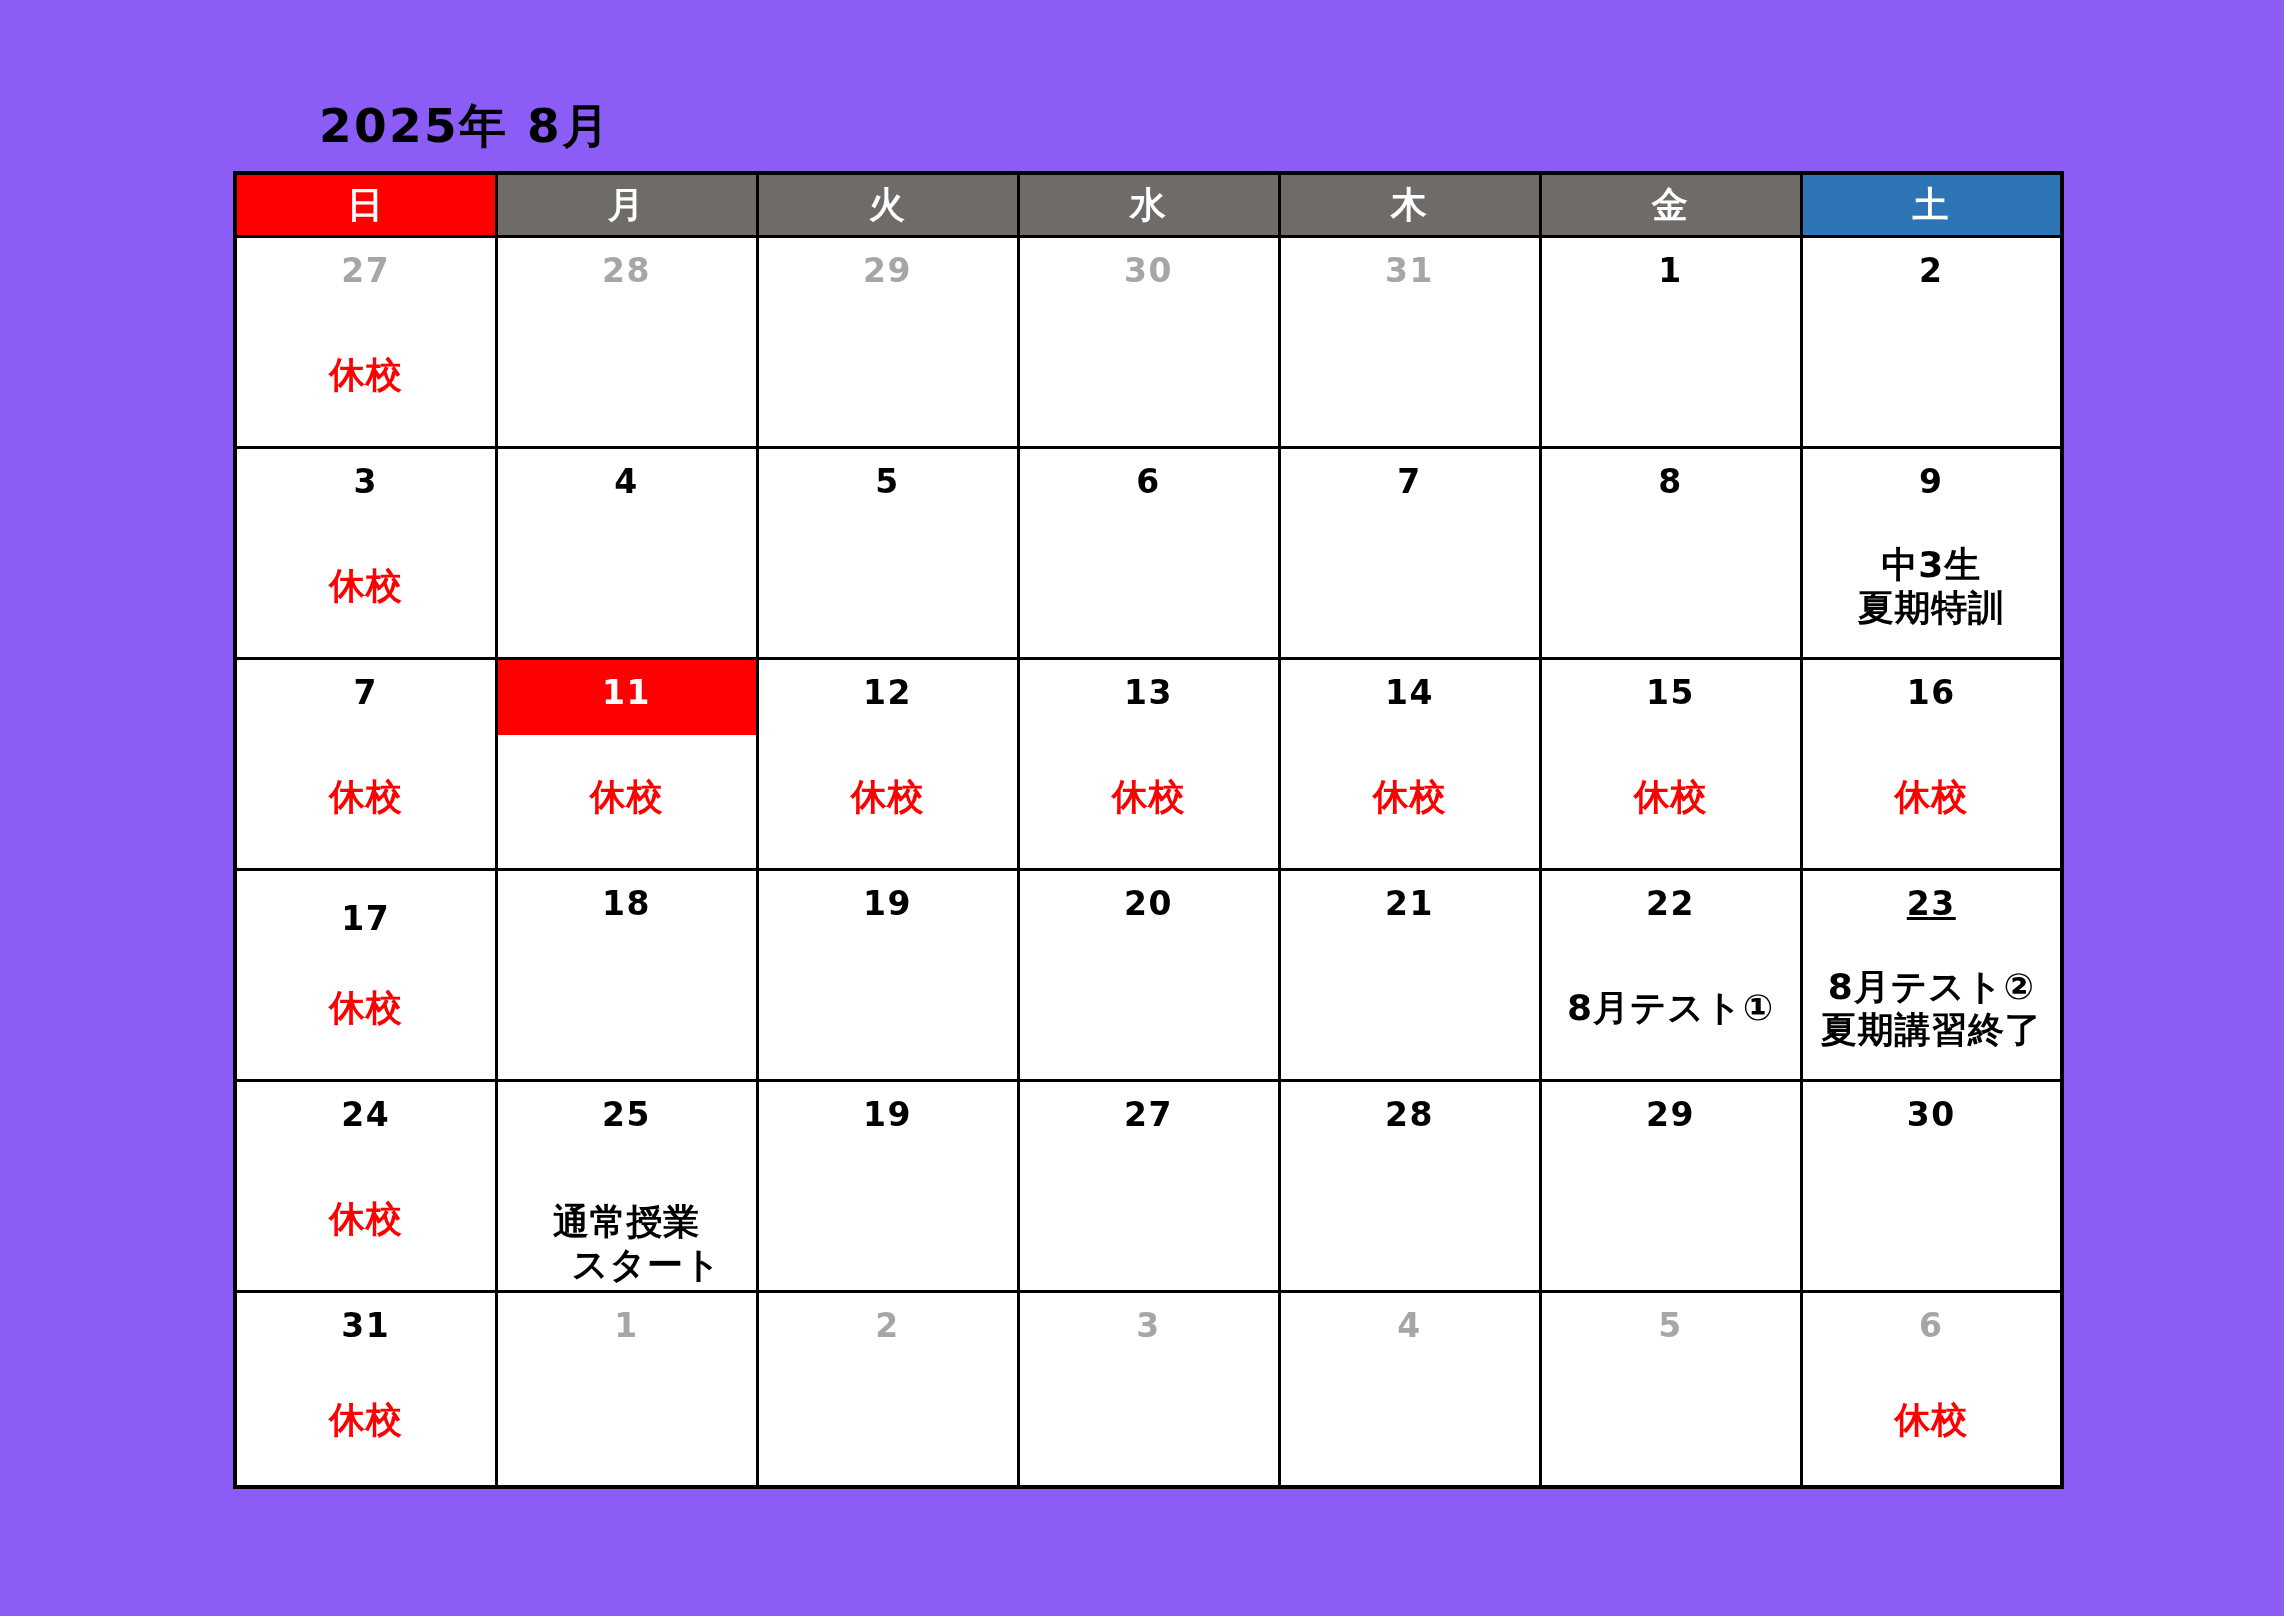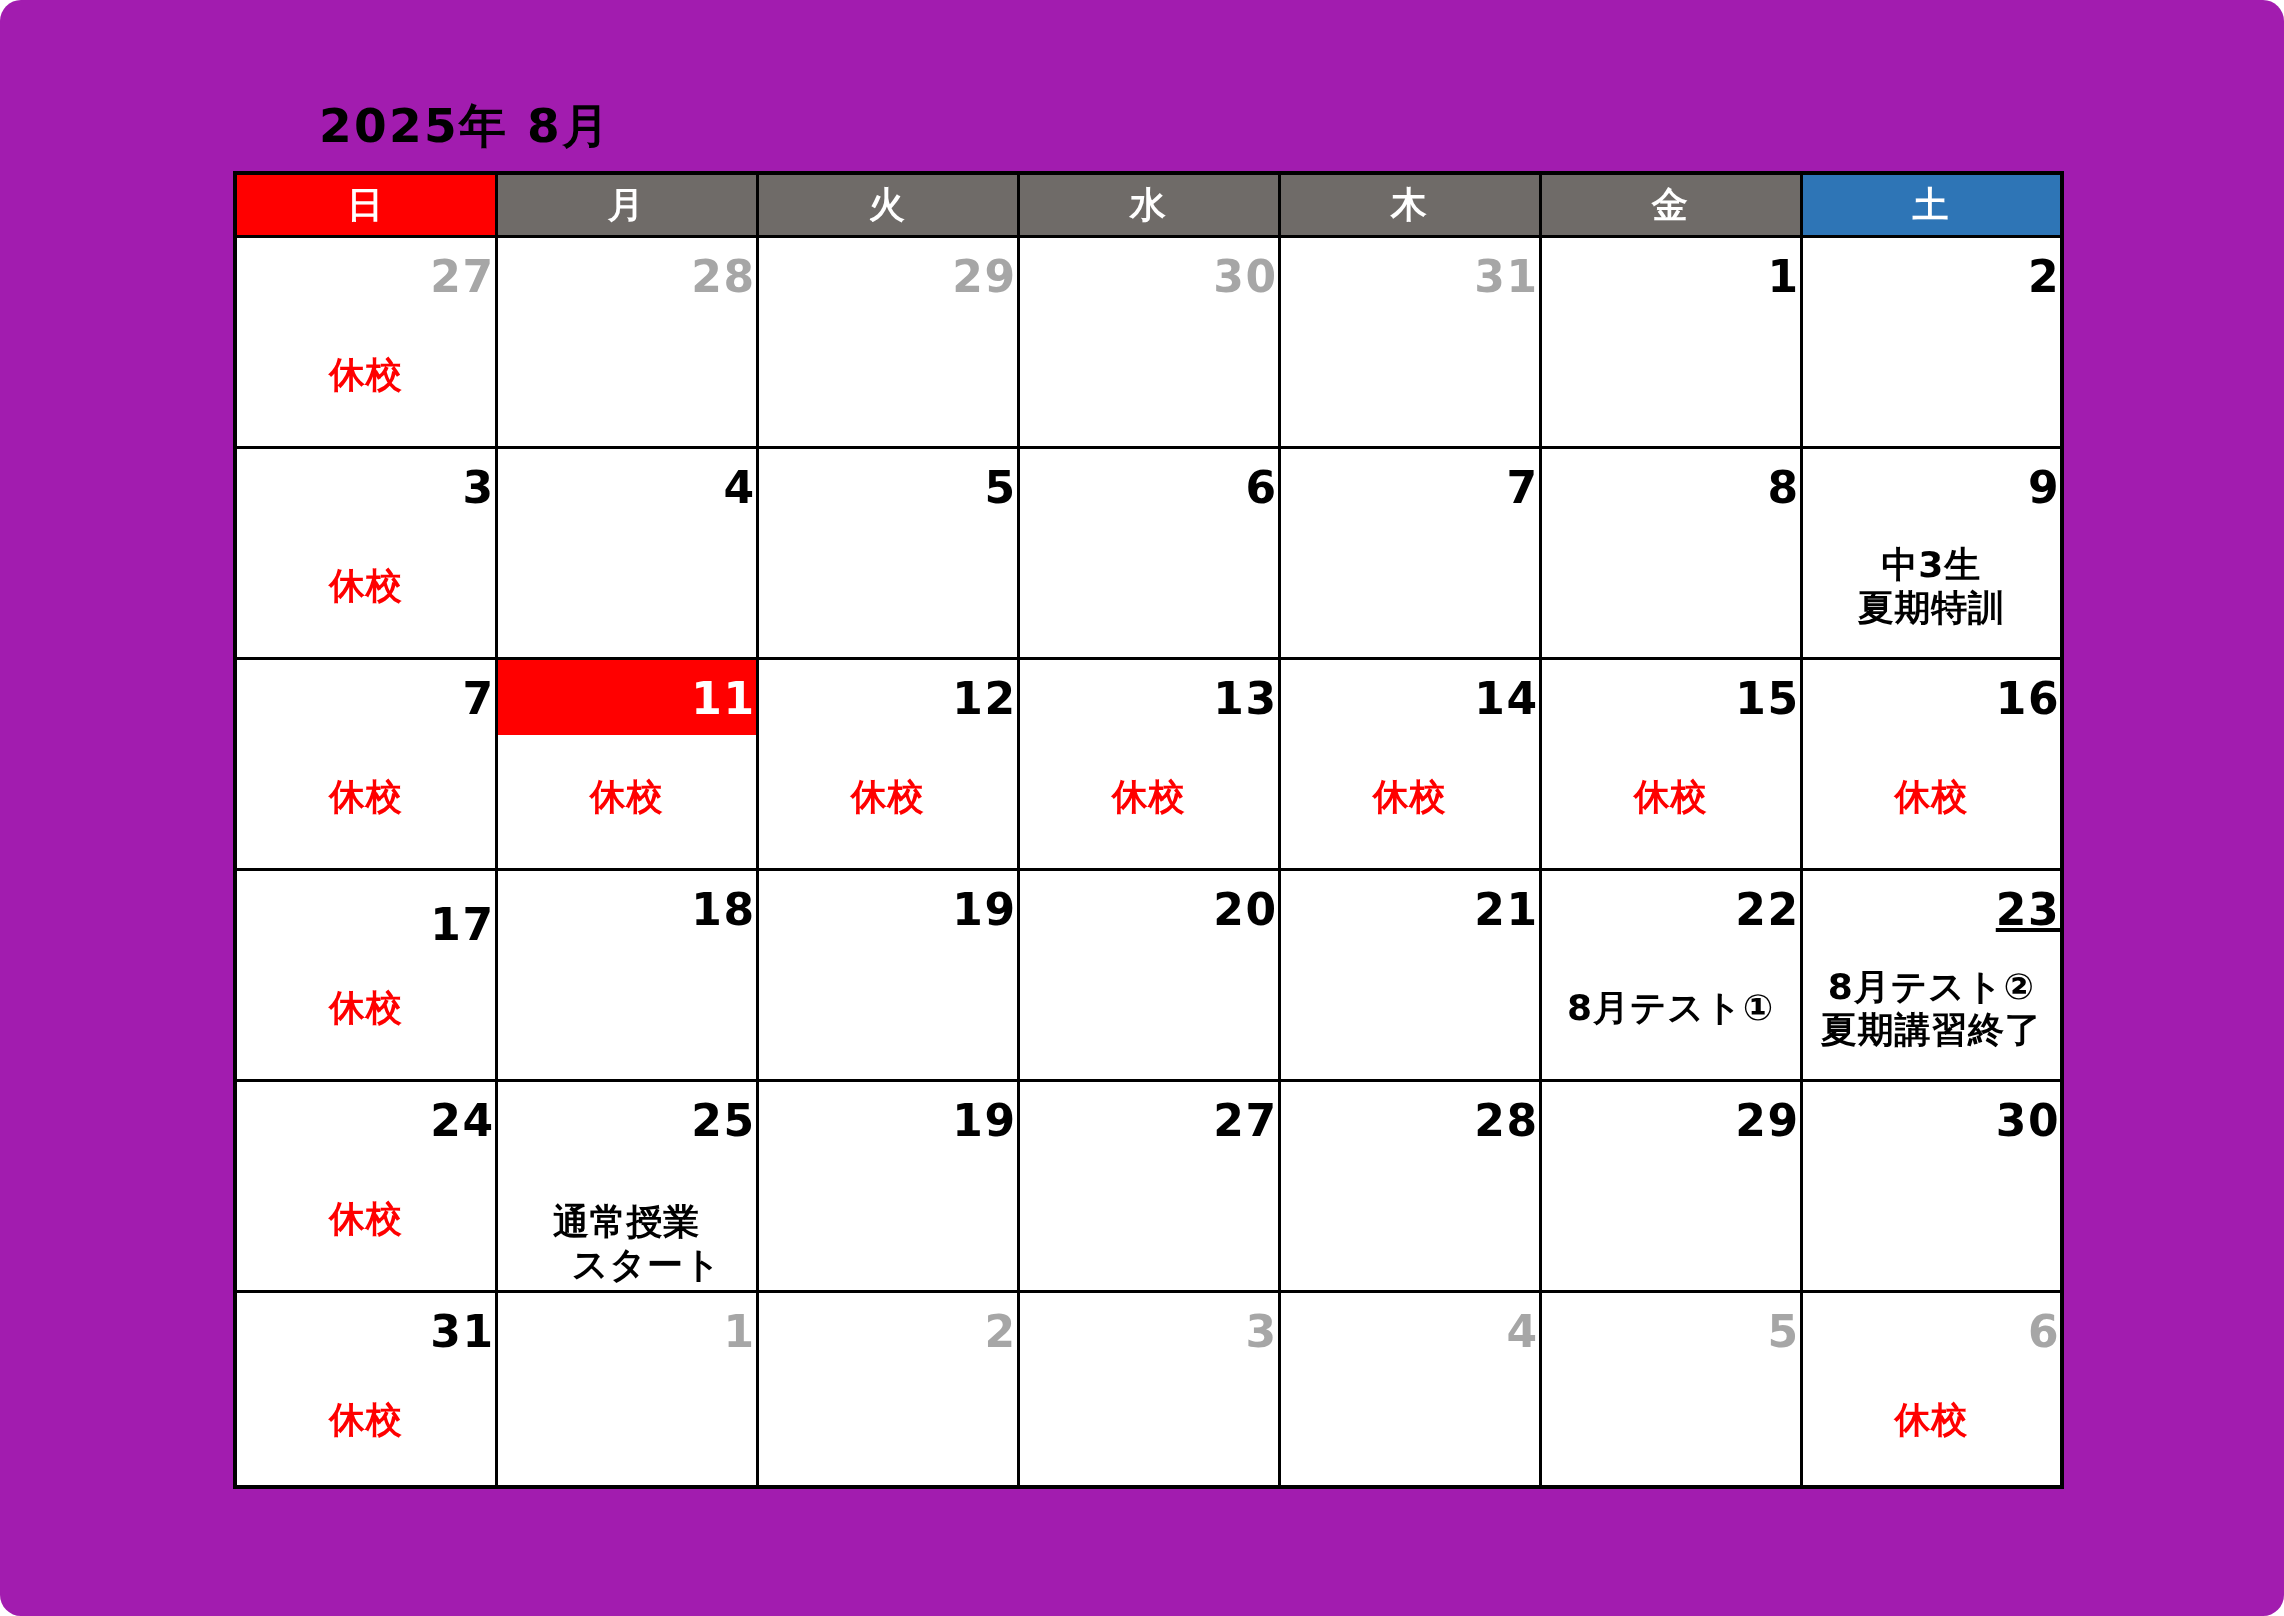--- a/index.html
+++ b/index.html
@@ -1,23 +1,22 @@
 <!DOCTYPE html>
 <html style="font-size:12px"><head>
 <meta charset="utf-8">
 <style>
   html, body { margin: 0; padding: 0; background: #ffffff; }
   .page {
     position: relative;
     width: 2284px;
     height: 1616px;
-    background: #a21caf;
+    background: #8b5cf6;
     font-family: "DejaVu Sans", "Liberation Sans", sans-serif;
     overflow: hidden;
-    border-radius: 21px;
   }
   .title {
     position: absolute;
     left: 319px;
     top: 101px;
     font-size: 47px;
     font-weight: bold;
     color: #000000;
     letter-spacing: 2.3px;
     line-height: 1.05;
@@ -58,22 +57,22 @@
   .hl-banner {
     position: absolute;
     top: 0; left: 0; right: 0;
     height: 75px;
   }
   .date {
     position: absolute;
     top: 15px;
     left: 0;
     width: 100%;
-    text-align: right;
-    font-size: 44px;
+    text-align: center;
+    font-size: 33px;
     font-weight: bold;
     letter-spacing: 1.5px;
     line-height: 1.1;
   }
   .events {
     position: absolute;
     top: 66%;
     left: 0;
     width: 100%;
     transform: translateY(-50%);

